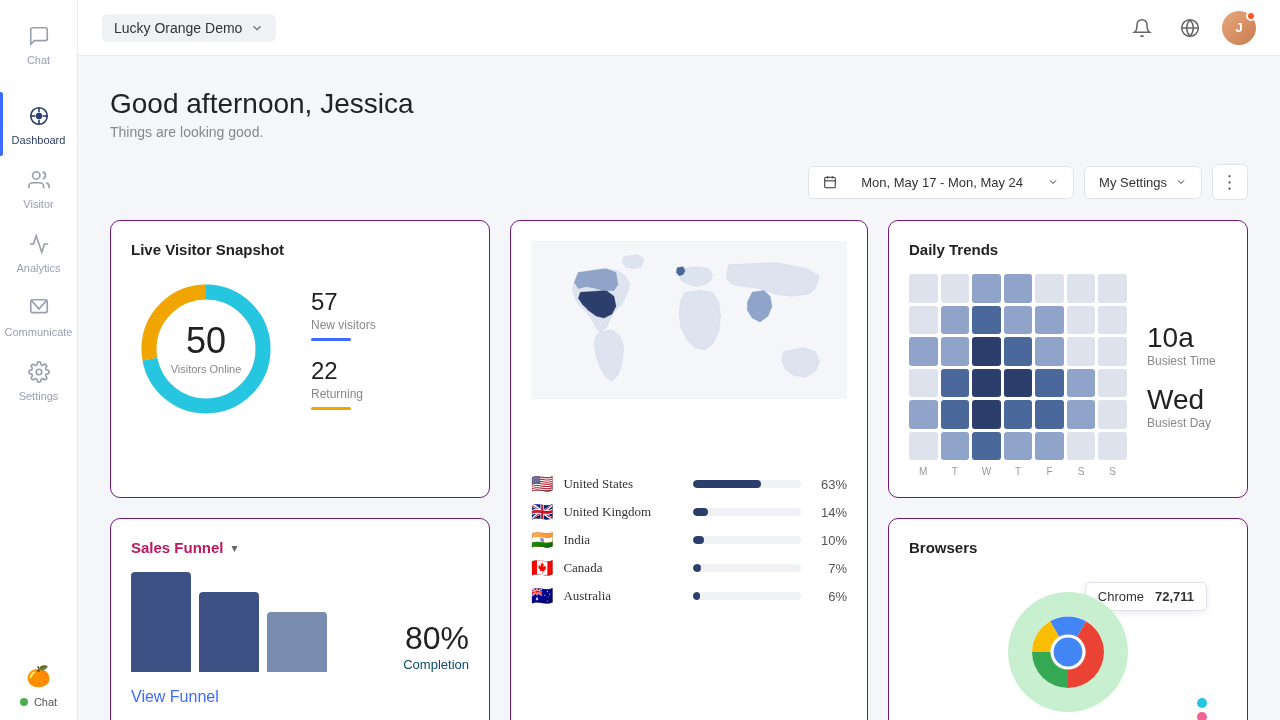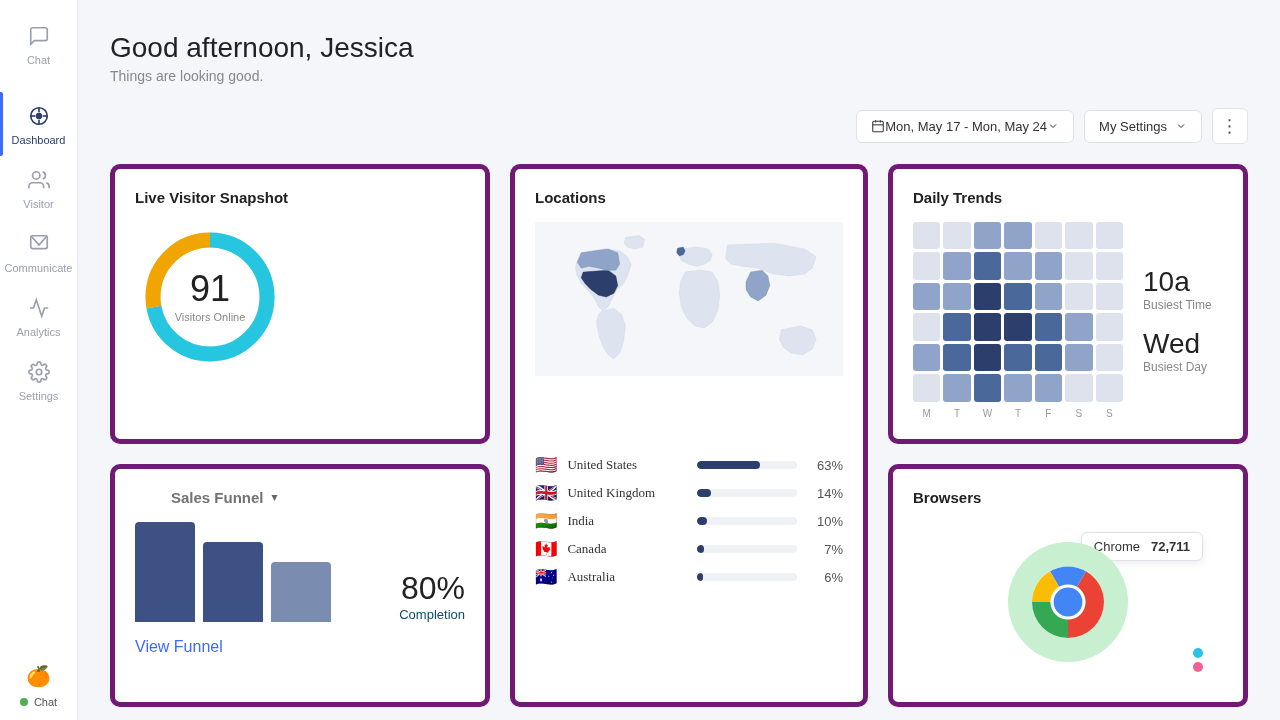--- a/index.html
+++ b/index.html
@@ -142,21 +142,21 @@
 
     
     .toolbar-row {
       display: flex;
       justify-content: flex-end;
       align-items: center;
       gap: 10px;
       margin-bottom: 20px;
     }
     .date-picker-btn {
-      display: flex; align-items: center; gap: 0;
+      display: flex; align-items: center; gap: 24px;
       background: #fff; border: 1px solid #e0e2ea;
       border-radius: 6px; padding: 8px 14px;
       font-size: 13px; color: #333; cursor: pointer;
     }
     .dashboard-btn {
       display: flex; align-items: center; gap: 8px;
       background: #fff; border: 1px solid #e0e2ea;
       border-radius: 6px; padding: 8px 14px;
       font-size: 13px; color: #333; cursor: pointer;
     }
@@ -172,21 +172,21 @@
     
     .cards-grid {
       display: grid;
       grid-template-columns: 380px 1fr 360px;
       gap: 20px;
     }
 
     .card {
       background: #fff;
       border-radius: 10px;
-      border: 5px solid #701a75;
+      border: 1px solid #701a75;
       padding: 20px;
     }
     .card-title {
       font-size: 15px;
       font-weight: 600;
       color: #222;
       margin-bottom: 16px;
     }
 
     
@@ -288,21 +288,21 @@
     }
     .trends-stat-val { font-size: 28px; font-weight: 400; color: #222; }
     .trends-stat-lbl { font-size: 12px; color: #888; }
 
     
     .funnel-card { margin-top: 0; }
     .funnel-header {
       display: flex; align-items: center; gap: 8px;
       margin-bottom: 16px;
     }
-    .funnel-title { font-size: 15px; font-weight: 600; color: #737373; margin-left: 36px; }
+    .funnel-title { font-size: 15px; font-weight: 600; color: #be185d; }
     .funnel-dropdown { cursor: pointer; color: #666; font-size: 12px; }
     .funnel-inner {
       display: flex; align-items: flex-end; gap: 16px;
     }
     .funnel-bars {
       display: flex;
       align-items: flex-end;
       gap: 8px;
       flex: 1;
     }
@@ -409,34 +409,34 @@
         <path d="M23 21v-2a4 4 0 0 0-3-3.87"></path>
         <path d="M16 3.13a4 4 0 0 1 0 7.75"></path>
       </svg>
     </div>
     <span>Visitor</span>
   </div>
 
   <div class="sidebar-item">
     <div class="sidebar-icon">
       <svg viewBox="0 0 24 24" fill="none" stroke="currentColor" stroke-width="1.8">
+        <polyline points="22 12 18 12 15 21 9 3 6 12 2 12"></polyline>
+      </svg>
+    </div>
+    <span>Analytics</span>
+  </div>
+
+  <div class="sidebar-item">
+    <div class="sidebar-icon">
+      <svg viewBox="0 0 24 24" fill="none" stroke="currentColor" stroke-width="1.8">
         <rect x="3" y="3" width="18" height="14" rx="2"></rect>
         <polyline points="3,3 12,13 21,3"></polyline>
       </svg>
     </div>
     <span>Communicate</span>
-  </div>
-
-  <div class="sidebar-item">
-    <div class="sidebar-icon">
-      <svg viewBox="0 0 24 24" fill="none" stroke="currentColor" stroke-width="1.8">
-        <polyline points="22 12 18 12 15 21 9 3 6 12 2 12"></polyline>
-      </svg>
-    </div>
-    <span>Analytics</span>
   </div>
 
   <div class="sidebar-item">
     <div class="sidebar-icon">
       <svg viewBox="0 0 24 24" fill="none" stroke="currentColor" stroke-width="1.8">
         <circle cx="12" cy="12" r="3"></circle>
         <path d="M19.4 15a1.65 1.65 0 0 0 .33 1.82l.06.06a2 2 0 0 1-2.83 2.83l-.06-.06a1.65 1.65 0 0 0-1.82-.33 1.65 1.65 0 0 0-1 1.51V21a2 2 0 0 1-4 0v-.09A1.65 1.65 0 0 0 9 19.4a1.65 1.65 0 0 0-1.82.33l-.06.06a2 2 0 0 1-2.83-2.83l.06-.06A1.65 1.65 0 0 0 4.68 15a1.65 1.65 0 0 0-1.51-1H3a2 2 0 0 1 0-4h.09A1.65 1.65 0 0 0 4.6 9a1.65 1.65 0 0 0-.33-1.82l-.06-.06a2 2 0 0 1 2.83-2.83l.06.06A1.65 1.65 0 0 0 9 4.68a1.65 1.65 0 0 0 1-1.51V3a2 2 0 0 1 4 0v.09a1.65 1.65 0 0 0 1 1.51 1.65 1.65 0 0 0 1.82-.33l.06-.06a2 2 0 0 1 2.83 2.83l-.06.06A1.65 1.65 0 0 0 19.4 9a1.65 1.65 0 0 0 1.51 1H21a2 2 0 0 1 0 4h-.09a1.65 1.65 0 0 0-1.51 1z"></path>
       </svg>
     </div>
     <span>Settings</span>
@@ -446,20 +446,47 @@
     <div class="sidebar-fruit">🍊</div>
     <div style="display:flex;align-items:center;gap:3px;font-size:11px;color:#555;">
       <span class="chat-dot"></span>
       <span>Chat</span>
     </div>
   </div>
 </div>
 
 <div class="main">
 
+  <div class="topbar">
+    <div class="site-selector">
+      <span>Lucky Orange Demo</span>
+      <svg viewBox="0 0 24 24" fill="none" stroke="currentColor" stroke-width="2">
+          <polyline points="6 9 12 15 18 9"></polyline>
+        </svg>
+    </div>
+    <div class="topbar-right">
+      <div class="topbar-icon">
+        <svg viewBox="0 0 24 24" fill="none" stroke="currentColor" stroke-width="1.8" width="20" height="20">
+          <path d="M18 8A6 6 0 0 0 6 8c0 7-3 9-3 9h18s-3-2-3-9"></path>
+          <path d="M13.73 21a2 2 0 0 1-3.46 0"></path>
+        </svg>
+      </div>
+      <div class="topbar-icon">
+        <svg viewBox="0 0 24 24" fill="none" stroke="currentColor" stroke-width="1.8" width="20" height="20">
+          <circle cx="12" cy="12" r="10"></circle>
+          <line x1="2" y1="12" x2="22" y2="12"></line>
+          <path d="M12 2a15.3 15.3 0 0 1 4 10 15.3 15.3 0 0 1-4 10 15.3 15.3 0 0 1-4-10 15.3 15.3 0 0 1 4-10z"></path>
+        </svg>
+      </div>
+      <div class="avatar">
+        J
+        <div class="avatar-dot"></div>
+      </div>
+    </div>
+  </div>
 
   <div class="content">
 
     <div class="greeting">Good afternoon, Jessica</div>
     <div class="greeting-sub">Things are looking good.</div>
 
     <div class="toolbar-row">
       <button class="date-picker-btn">
         <svg viewBox="0 0 24 24" fill="none" stroke="currentColor" stroke-width="1.8" width="14" height="14">
             <rect x="3" y="4" width="18" height="18" rx="2"></rect>
@@ -489,29 +516,40 @@
           <div class="donut-container">
             <svg class="donut-svg" viewBox="0 0 100 100">
 
               <circle cx="50" cy="50" r="38" fill="none" stroke="#e8eaf0" stroke-width="10"></circle>
 
               <circle cx="50" cy="50" r="38" fill="none" stroke="#26c6e0" stroke-width="10" stroke-dasharray="172 67" stroke-dashoffset="0" transform="rotate(-90 50 50)"></circle>
 
               <circle cx="50" cy="50" r="38" fill="none" stroke="#f0a500" stroke-width="10" stroke-dasharray="67 172" stroke-dashoffset="-172" transform="rotate(-90 50 50)"></circle>
             </svg>
             <div class="donut-center">
-              <div class="donut-number">91</div>
+              <div class="donut-number">50</div>
               <div class="donut-label">Visitors Online</div>
             </div>
           </div>
+          <div class="snapshot-stats">
+            <div class="stat-item">
+              <div class="stat-number">57</div>
+              <div class="stat-label">New visitors</div>
+              <div class="stat-bar bar-blue"></div>
+            </div>
+            <div class="stat-item">
+              <div class="stat-number">22</div>
+              <div class="stat-label">Returning</div>
+              <div class="stat-bar bar-yellow"></div>
+            </div>
+          </div>
         </div>
       </div>
 
       <div class="card locations-card" style="grid-row: span 2;">
-        <div class="card-title">Locations</div>
 
         <div class="world-map-container">
           <svg viewBox="0 0 800 400" xmlns="http://www.w3.org/2000/svg">
             <rect width="800" height="400" fill="#f5f6fa"></rect>
 
             <path d="M120 80 L180 70 L220 75 L240 90 L250 110 L240 140 L230 160 L210 180 L200 200 L190 220 L175 230 L165 220 L155 200 L140 180 L120 160 L110 140 L105 120 L110 100 Z" fill="#dde4f0" stroke="#c8d0e0" stroke-width="1"></path>
 
             <path d="M125 130 L190 125 L210 140 L215 165 L205 185 L185 195 L165 190 L145 175 L130 160 L120 145 Z" fill="#2c3e6b" stroke="#1e2d50" stroke-width="1"></path>
 
             <path d="M120 80 L190 70 L215 80 L220 110 L210 125 L185 125 L165 120 L140 115 L120 120 L110 105 Z" fill="#8fa4c8" stroke="#7090b8" stroke-width="1"></path>

